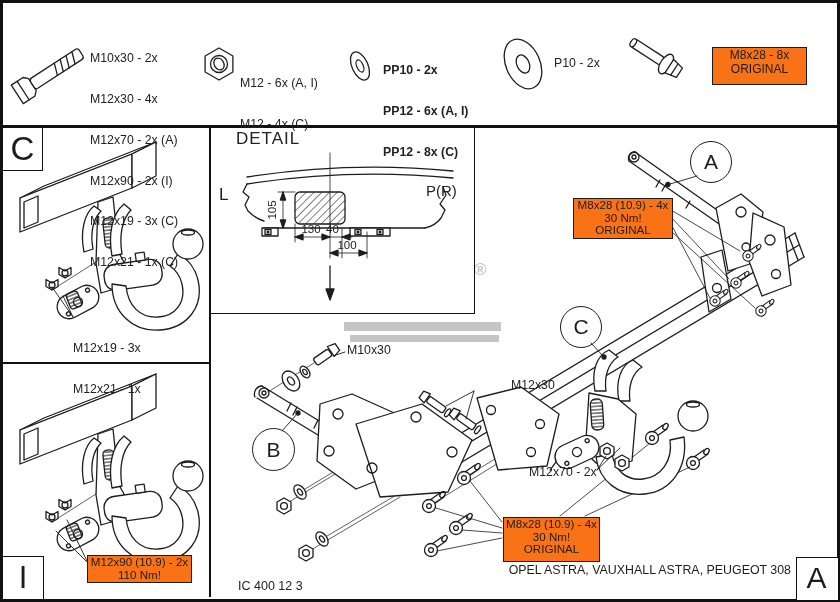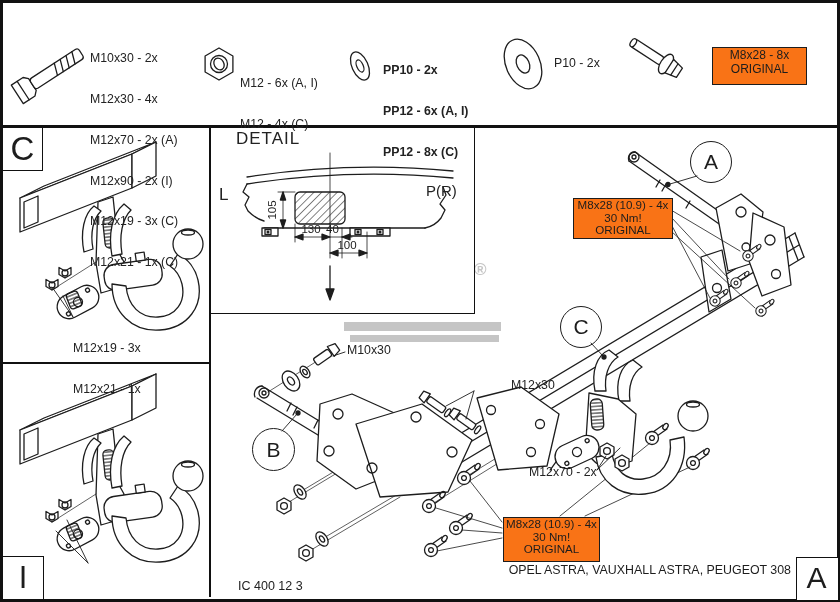--- a/index.html
+++ b/index.html
@@ -364,20 +364,24 @@
   </div>
 
   <div class="cornerletter" style="left:3px;top:127px;width:39px;height:43px;font-size:33px;">C</div>
   <div class="cornerletter" style="left:3px;top:556px;width:40px;height:43px;font-size:31px;">I</div>
   <div class="cornerletter" style="left:796px;top:557px;width:41px;height:42px;font-size:30px;">A</div>
 
   <div class="lbl" style="left:73px;top:315px;">
     <div>M12x19 - 3x</div>
     <div>M12x21 - 1x</div>
   </div>
+  <div class="notebox" style="left:87px;top:555px;width:103px;height:26px;">
+    <div>M12x90 (10.9) - 2x</div>
+    <div>110 Nm!</div>
+  </div>
 
   <div class="lbl" style="left:236px;top:132px;font-size:17px;letter-spacing:1px;">DETAIL</div>
   <div class="lbl" style="left:219px;top:188px;font-size:17px;">L</div>
   <div class="lbl" style="left:426px;top:184px;font-size:15px;">P(R)</div>
 
   <div class="callout" style="left:690px;top:141px;width:40px;height:40px;">A</div>
   <div class="callout" style="left:252px;top:428px;width:41px;height:41px;">B</div>
   <div class="callout" style="left:560px;top:306px;width:40px;height:40px;">C</div>
   <div class="lbl" style="left:347px;top:344px;">M10x30</div>
   <div class="lbl" style="left:499px;top:379px;margin-left:12px;">M12x30</div>

